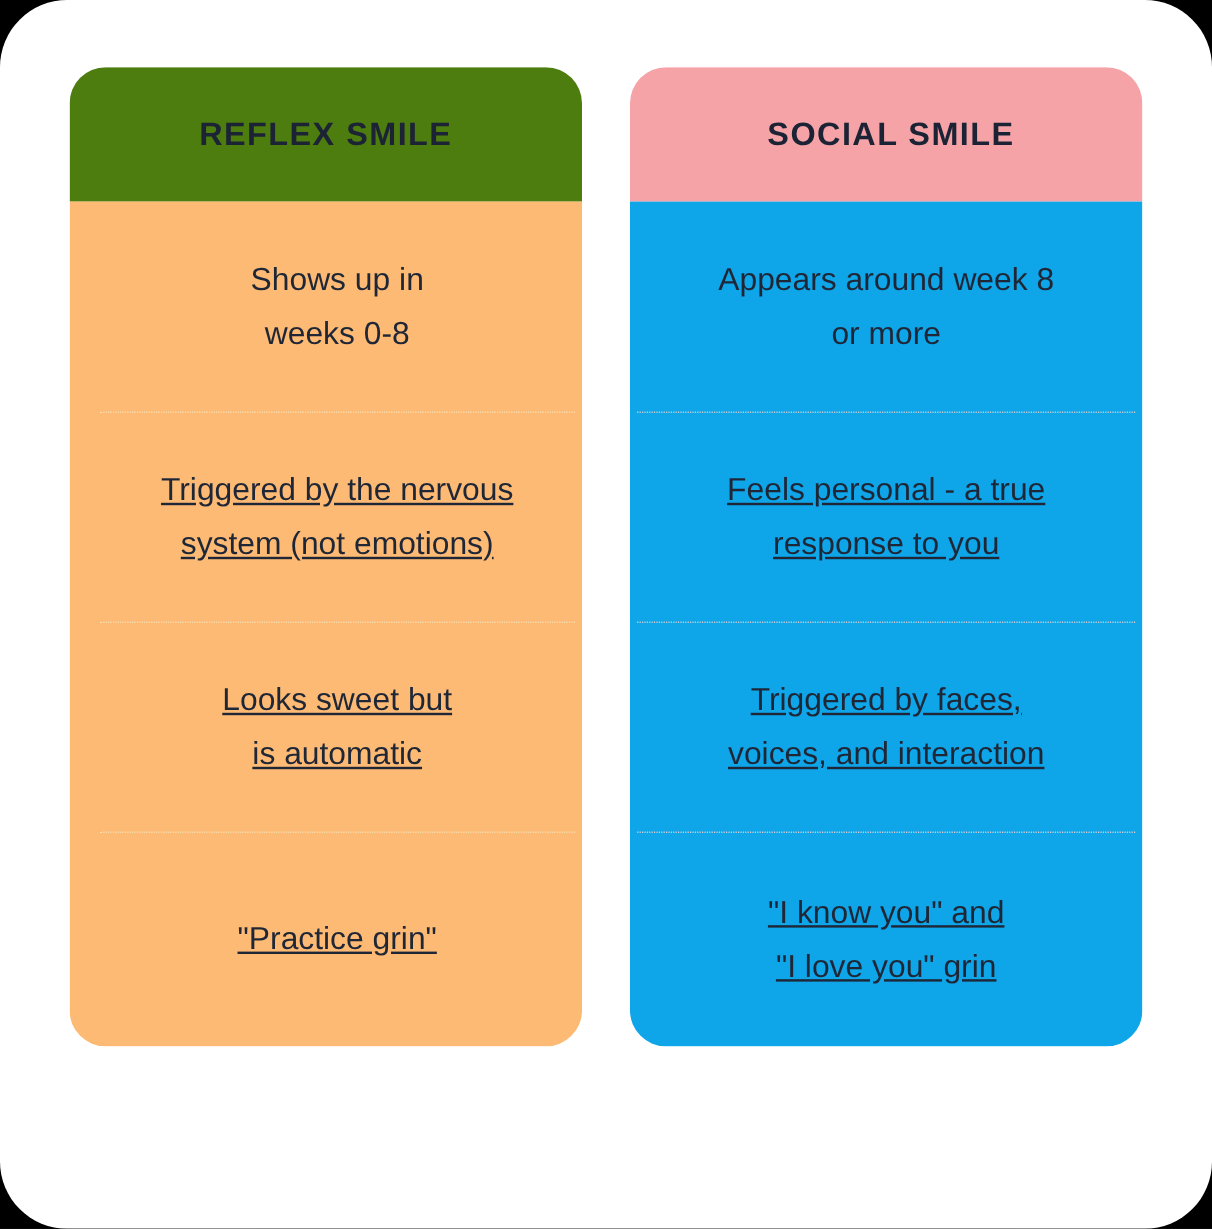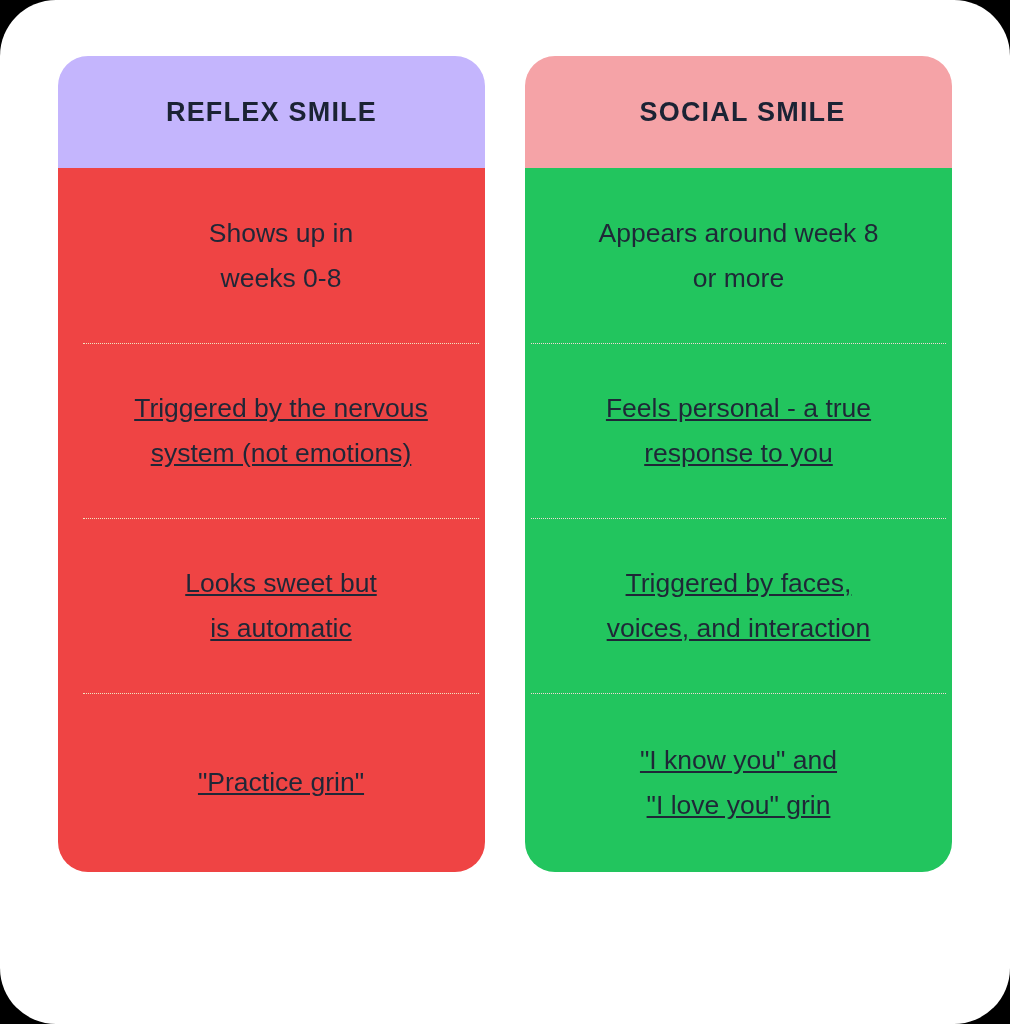--- a/index.html
+++ b/index.html
@@ -88,29 +88,29 @@
   .card-row + .card-row::before {
     content: "";
     position: absolute;
     top: 0;
     left: 6px;
     right: 6px;
     border-top: 1.4px dotted rgba(0,0,0,0.10);
   }
 
   
-  .card.reflex .card-header { background: #c4b5fd; }
-  .card.reflex .card-body   { background: #ef4444; padding-left: 19px; }
+  .card.reflex .card-header { background: #4d7c0f; }
+  .card.reflex .card-body   { background: #fdba74; padding-left: 19px; }
   .card.reflex .card-row + .card-row::before {
     border-top-color: #EFE6C2;
   }
 
   
   .card.social .card-header { background: #F5A3A7; padding-left: 8px; }
-  .card.social .card-body   { background: #22c55e; }
+  .card.social .card-body   { background: #0ea5e9; }
   .card.social .card-row + .card-row::before {
     border-top-color: #F6D6D6;
   }
 
   
   .brand {
     position: absolute;
     left: 0;
     right: 0;
     top: 912px;

